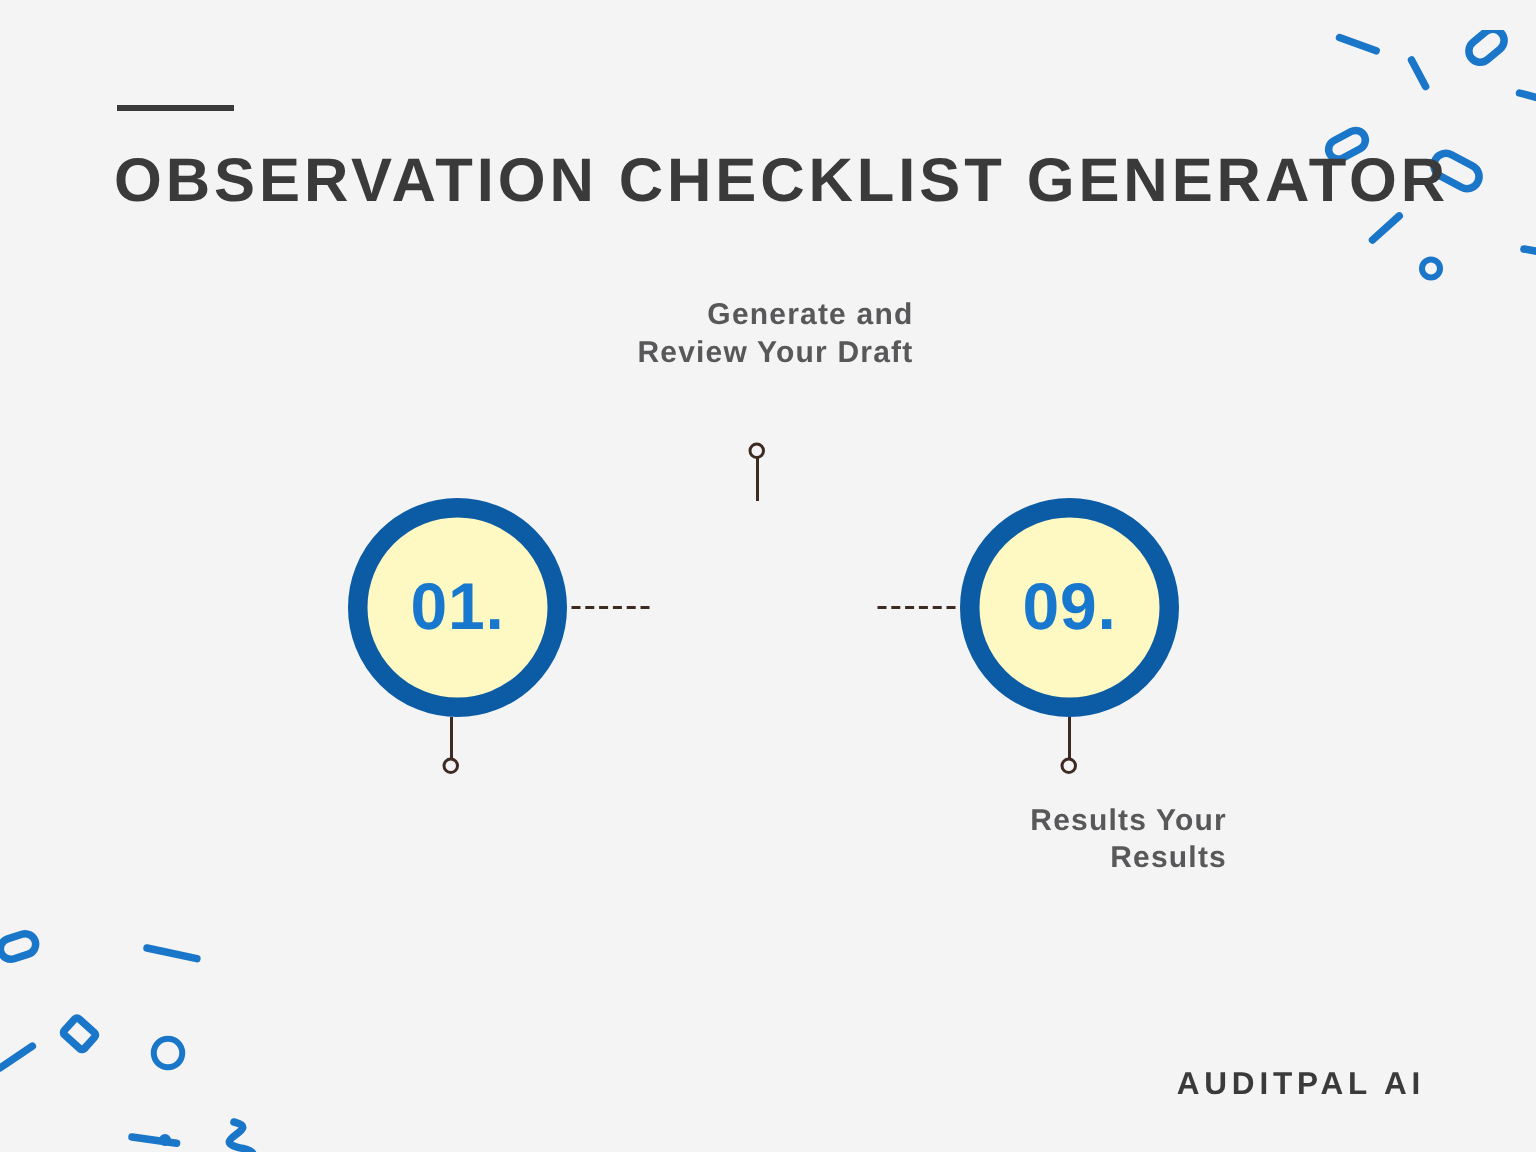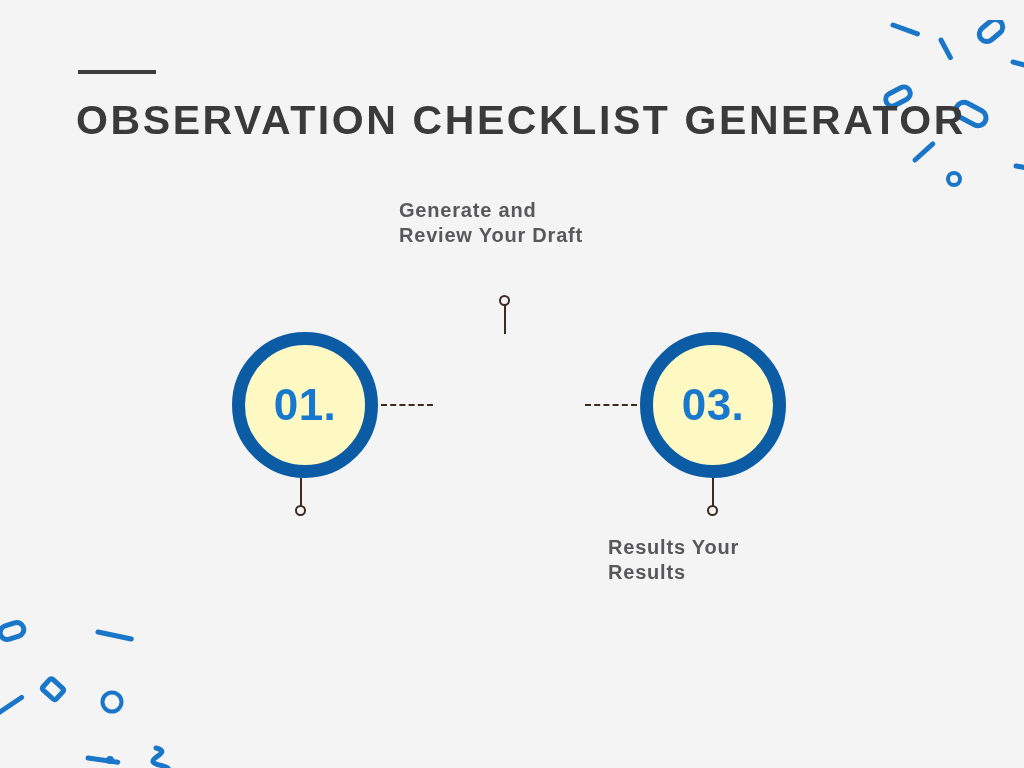--- a/index.html
+++ b/index.html
@@ -74,21 +74,21 @@
     line-height: 1;
   }
 
   .step-label {
     position: absolute;
     font-size: 20px;
     font-weight: bold;
     color: #58585a;
     letter-spacing: 0.8px;
     line-height: 25px;
-    text-align: left;
+    text-align: right;
   }
 
   
   .dash-connector {
     position: absolute;
     height: 0;
     border-top: 2.5px dashed #3d2b22;
     top: 384px;
   }
   .stem-line {
@@ -154,20 +154,21 @@
     <span class="step-number">01.</span>
   </div>
   <div class="stem-line" style="left:300px; top:458px; height:33px;"></div>
   <div class="stem-dot" style="left:295px; top:485px;"></div>
 
   <div class="stem-line" style="left:504px; top:283px; height:31px;"></div>
   <div class="stem-dot" style="left:499px; top:275px;"></div>
   <div class="step-label" style="left:399px; top:178px; width:210px;">Generate and Review Your Draft</div>
 
   <div class="step-circle" style="left:640px; top:312px;">
-    <span class="step-number">03.</span>
+    <span class="step-number">09.</span>
   </div>
   <div class="stem-line" style="left:712px; top:458px; height:33px;"></div>
   <div class="stem-dot" style="left:707px; top:485px;"></div>
   <div class="step-label" style="left:608px; top:515px; width:210px;">Results Your Results</div>
 
+  <div id="brand-mark">AUDITPAL AI</div>
 
 </div>
 
 </body></html>

